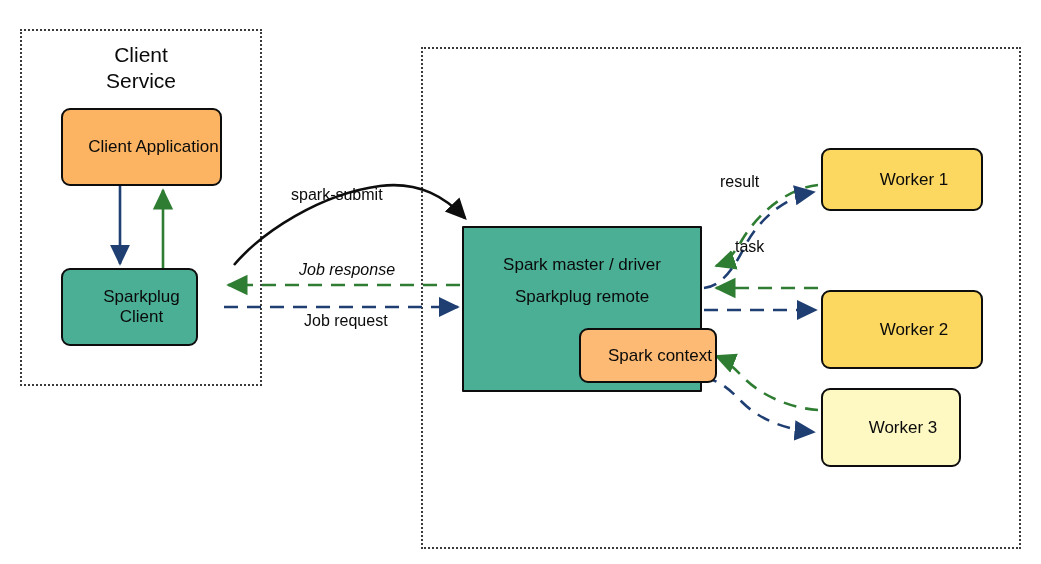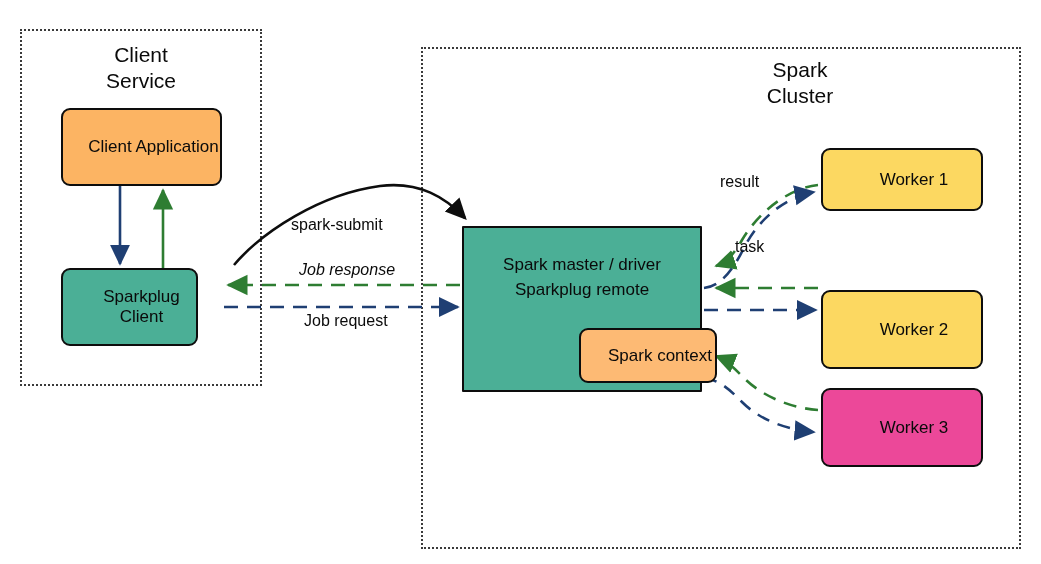--- a/index.html
+++ b/index.html
@@ -81,22 +81,20 @@
 </head>
 <body>
 
 <div id="canvas">
 
   <div class="group-box" style="left:20px; top:29px; width:242px; height:357px;"></div>
   <div class="group-box" style="left:421px; top:47px; width:600px; height:502px;"></div>
 
   <div class="group-title" style="left:20px; top:42px; width:242px;">Client
 Service</div>
-  <div class="group-title" style="left:690px; top:57px; width:220px;">Spark
-Cluster</div>
 
   <svg class="layer" viewBox="0 0 1041 564" xmlns="http://www.w3.org/2000/svg">
     <defs>
       <marker id="arrowBlue" markerWidth="9" markerHeight="9" refX="7.5" refY="4.5" orient="auto" markerUnits="strokeWidth">
         <path d="M0,0.6 L8.2,4.5 L0,8.4 z" fill="#1F3F73"></path>
       </marker>
       <marker id="arrowGreen" markerWidth="9" markerHeight="9" refX="7.5" refY="4.5" orient="auto" markerUnits="strokeWidth">
         <path d="M0,0.6 L8.2,4.5 L0,8.4 z" fill="#2E7D32"></path>
       </marker>
       <marker id="arrowBlack" markerWidth="9" markerHeight="9" refX="7.2" refY="4.5" orient="auto" markerUnits="strokeWidth">
@@ -146,30 +144,30 @@
       <path d="M704,378 C720,380 730,390 742,402 C762,422 790,430 814,432" fill="none" stroke="#1F3F73" stroke-width="2.6" stroke-dasharray="13,9" marker-end="url(#arrowBlue)"></path>
     </g>
   </svg>
 
   <div class="node" style="left:61px; top:108px; width:161px; height:78px; background:#FCB463;">Client Application</div>
 
   <div class="node" style="left:61px; top:268px; width:137px; height:78px; background:#4BAF96;">Sparkplug Client</div>
 
   <div class="node-stack" style="left:462px; top:226px; width:240px; height:166px; background:#4BAF96; padding-top:27px;">
     <div class="node-line">Spark master / driver</div>
-    <div class="node-line" style="margin-top:5px;">Sparkplug remote</div>
+    <div class="node-line" style="margin-top:12px;">Sparkplug remote</div>
   </div>
 
   <div class="node" style="left:543px; top:328px; width:138px; height:55px; background:#fdba74;margin-left:36px;">Spark context</div>
 
   <div class="node" style="left:821px; top:148px; width:162px; height:63px; background:#FCD861;">Worker 1</div>
 
   <div class="node" style="left:821px; top:268px; width:162px; height:79px; background:#FCD861;margin-top:22px;">Worker 2</div>
 
-  <div class="node" style="left:821px; top:388px; width:162px; height:79px; background:#ec4899;">Worker 3</div>
+  <div class="node" style="left:821px; top:388px; width:140px; height:79px; background:#fef9c3;">Worker 3</div>
 
-  <div class="edge-label" style="left:291px; top:186px;margin-top:30px;">spark-submit</div>
+  <div class="edge-label" style="left:291px; top:186px;">spark-submit</div>
   <div class="edge-label" style="left:299px; top:261px;font-style:italic;">Job response</div>
   <div class="edge-label" style="left:304px; top:312px;">Job request</div>
   <div class="edge-label" style="left:720px; top:173px;">result</div>
   <div class="edge-label" style="left:735px; top:238px;">task</div>
 
 </div>
 
 </body></html>

